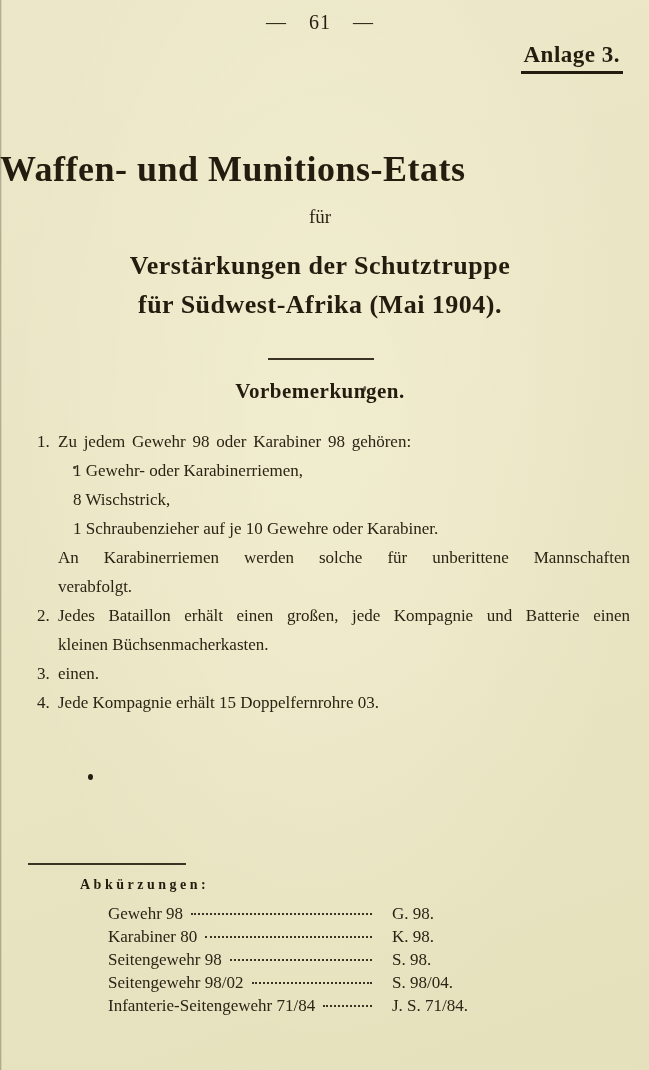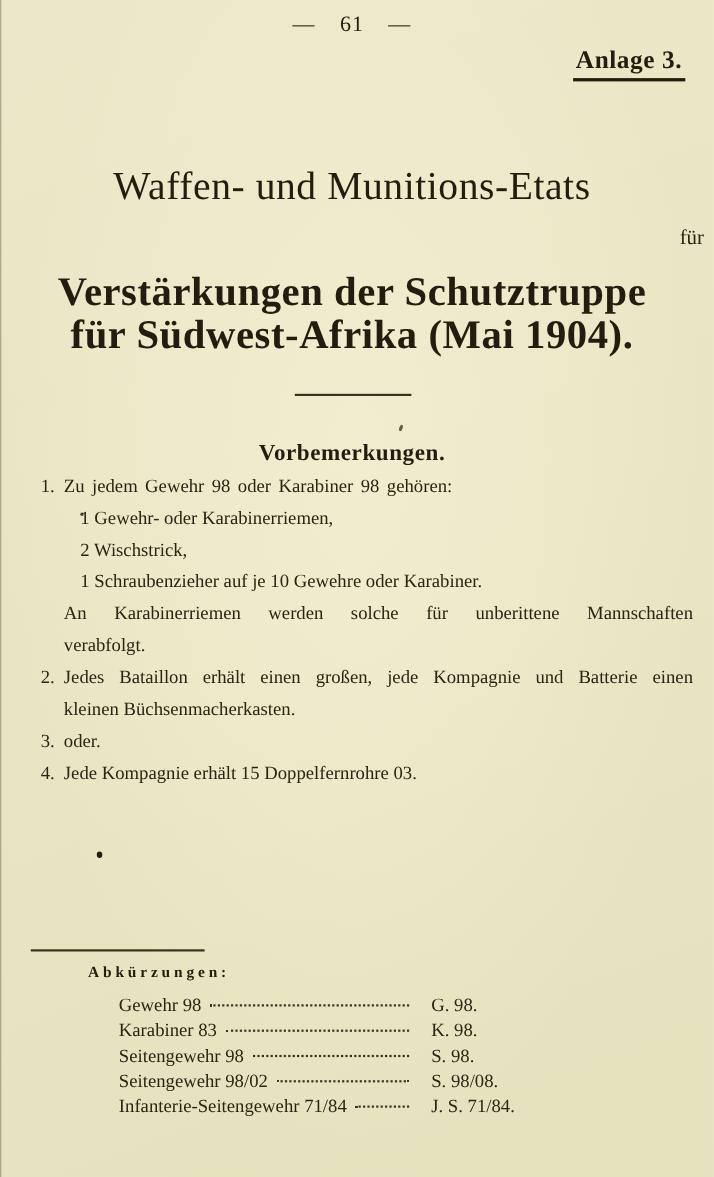--- a/index.html
+++ b/index.html
@@ -24,39 +24,39 @@
     word-spacing:16px;letter-spacing:1px;color:#241d0f;
   }
   .annex{
     position:absolute;top:42px;right:26px;
     font-size:23px;font-weight:bold;color:#241d0f;
     border-bottom:3px solid #241d0f;padding:0 3px 3px 3px;
     letter-spacing:0.5px;
   }
   
   .title-main{
-    position:absolute;top:148px;left:0;width:640px;text-align:center;
-    font-size:36px;font-weight:normal;color:#241d0f;letter-spacing:0.5px;
+    position:absolute;top:148px;left:0;width:640px;
+    font-size:36px;font-weight:bold;color:#241d0f;letter-spacing:0.5px;
   }
   .title-connector{
-    position:absolute;top:206px;left:0;width:640px;text-align:right;
+    position:absolute;top:206px;left:0;width:640px;text-align:center;
     font-size:19px;color:#2b2415;
   }
   .title-sub{
     position:absolute;top:246px;left:0;width:640px;text-align:center;
-    font-size:37px;font-weight:bold;line-height:39px;color:#241d0f;
+    font-size:26px;font-weight:bold;line-height:39px;color:#241d0f;
     letter-spacing:0.5px;
   }
   .divider{
     position:absolute;top:358px;left:268px;width:106px;
     border-top:2px solid #3a3222;
   }
   .prelim-heading{
     position:absolute;top:379px;left:0;width:640px;text-align:center;
-    font-size:21px;font-weight:bold;color:#241d0f;letter-spacing:0.5px;margin-top:20px;
+    font-size:21px;font-weight:bold;color:#241d0f;letter-spacing:0.5px;
   }
   
   .remarks{
     position:absolute;top:427px;left:37px;width:593px;
     font-size:17px;line-height:29px;color:#2b2415;
   }
   .ritem{display:flex;}
   .rnum{width:21px;flex:0 0 21px;}
   .rbody{flex:1;}
   .lead-line{word-spacing:2.5px;}
@@ -112,39 +112,39 @@
 
   <div class="prelim-heading">Vorbemerkungen.</div>
 
   <div class="remarks">
 
     <div class="ritem">
       <span class="rnum">1.</span>
       <div class="rbody">
         <div class="lead-line">Zu jedem Gewehr 98 oder Karabiner 98 gehören:</div>
         <div class="sub-line">1 Gewehr- oder Karabinerriemen,</div>
-        <div class="sub-line">2 Wischstrick,</div>
+        <div class="sub-line">8 Wischstrick,</div>
         <div class="sub-line">1 Schraubenzieher auf je 10 Gewehre oder Karabiner.</div>
         <div class="note-1 jl">An Karabinerriemen werden solche für unberittene Mannschaften</div>
         <div class="note-2">verabfolgt.</div>
       </div>
     </div>
 
     <div class="ritem">
       <span class="rnum">2.</span>
       <div class="rbody">
         <div class="jl">Jedes Bataillon erhält einen großen, jede Kompagnie und Batterie einen</div>
         <div>kleinen Büchsenmacherkasten.</div>
       </div>
     </div>
 
     <div class="ritem">
       <span class="rnum">3.</span>
       <div class="rbody">
-        <div>oder.</div>
+        <div>einen.</div>
       </div>
     </div>
 
     <div class="ritem">
       <span class="rnum">4.</span>
       <div class="rbody">
         <div>Jede Kompagnie erhält 15 Doppelfernrohre 03.</div>
       </div>
     </div>
 
@@ -156,38 +156,38 @@
   <div class="abbrev-rows">
     <div class="arow">
       <span class="alead">
           <span class="aterm">Gewehr 98</span>
           <span class="aleader"></span>
         </span>
       <span class="aabbr">G. 98.</span>
     </div>
     <div class="arow">
       <span class="alead">
-          <span class="aterm">Karabiner 83</span>
+          <span class="aterm">Karabiner 80</span>
           <span class="aleader"></span>
         </span>
       <span class="aabbr">K. 98.</span>
     </div>
     <div class="arow">
       <span class="alead">
           <span class="aterm">Seitengewehr 98</span>
           <span class="aleader"></span>
         </span>
       <span class="aabbr">S. 98.</span>
     </div>
     <div class="arow">
       <span class="alead">
           <span class="aterm">Seitengewehr 98/02</span>
           <span class="aleader"></span>
         </span>
-      <span class="aabbr">S. 98/08.</span>
+      <span class="aabbr">S. 98/04.</span>
     </div>
     <div class="arow">
       <span class="alead">
           <span class="aterm">Infanterie-Seitengewehr 71/84</span>
           <span class="aleader"></span>
         </span>
       <span class="aabbr">J. S. 71/84.</span>
     </div>
   </div>
 

